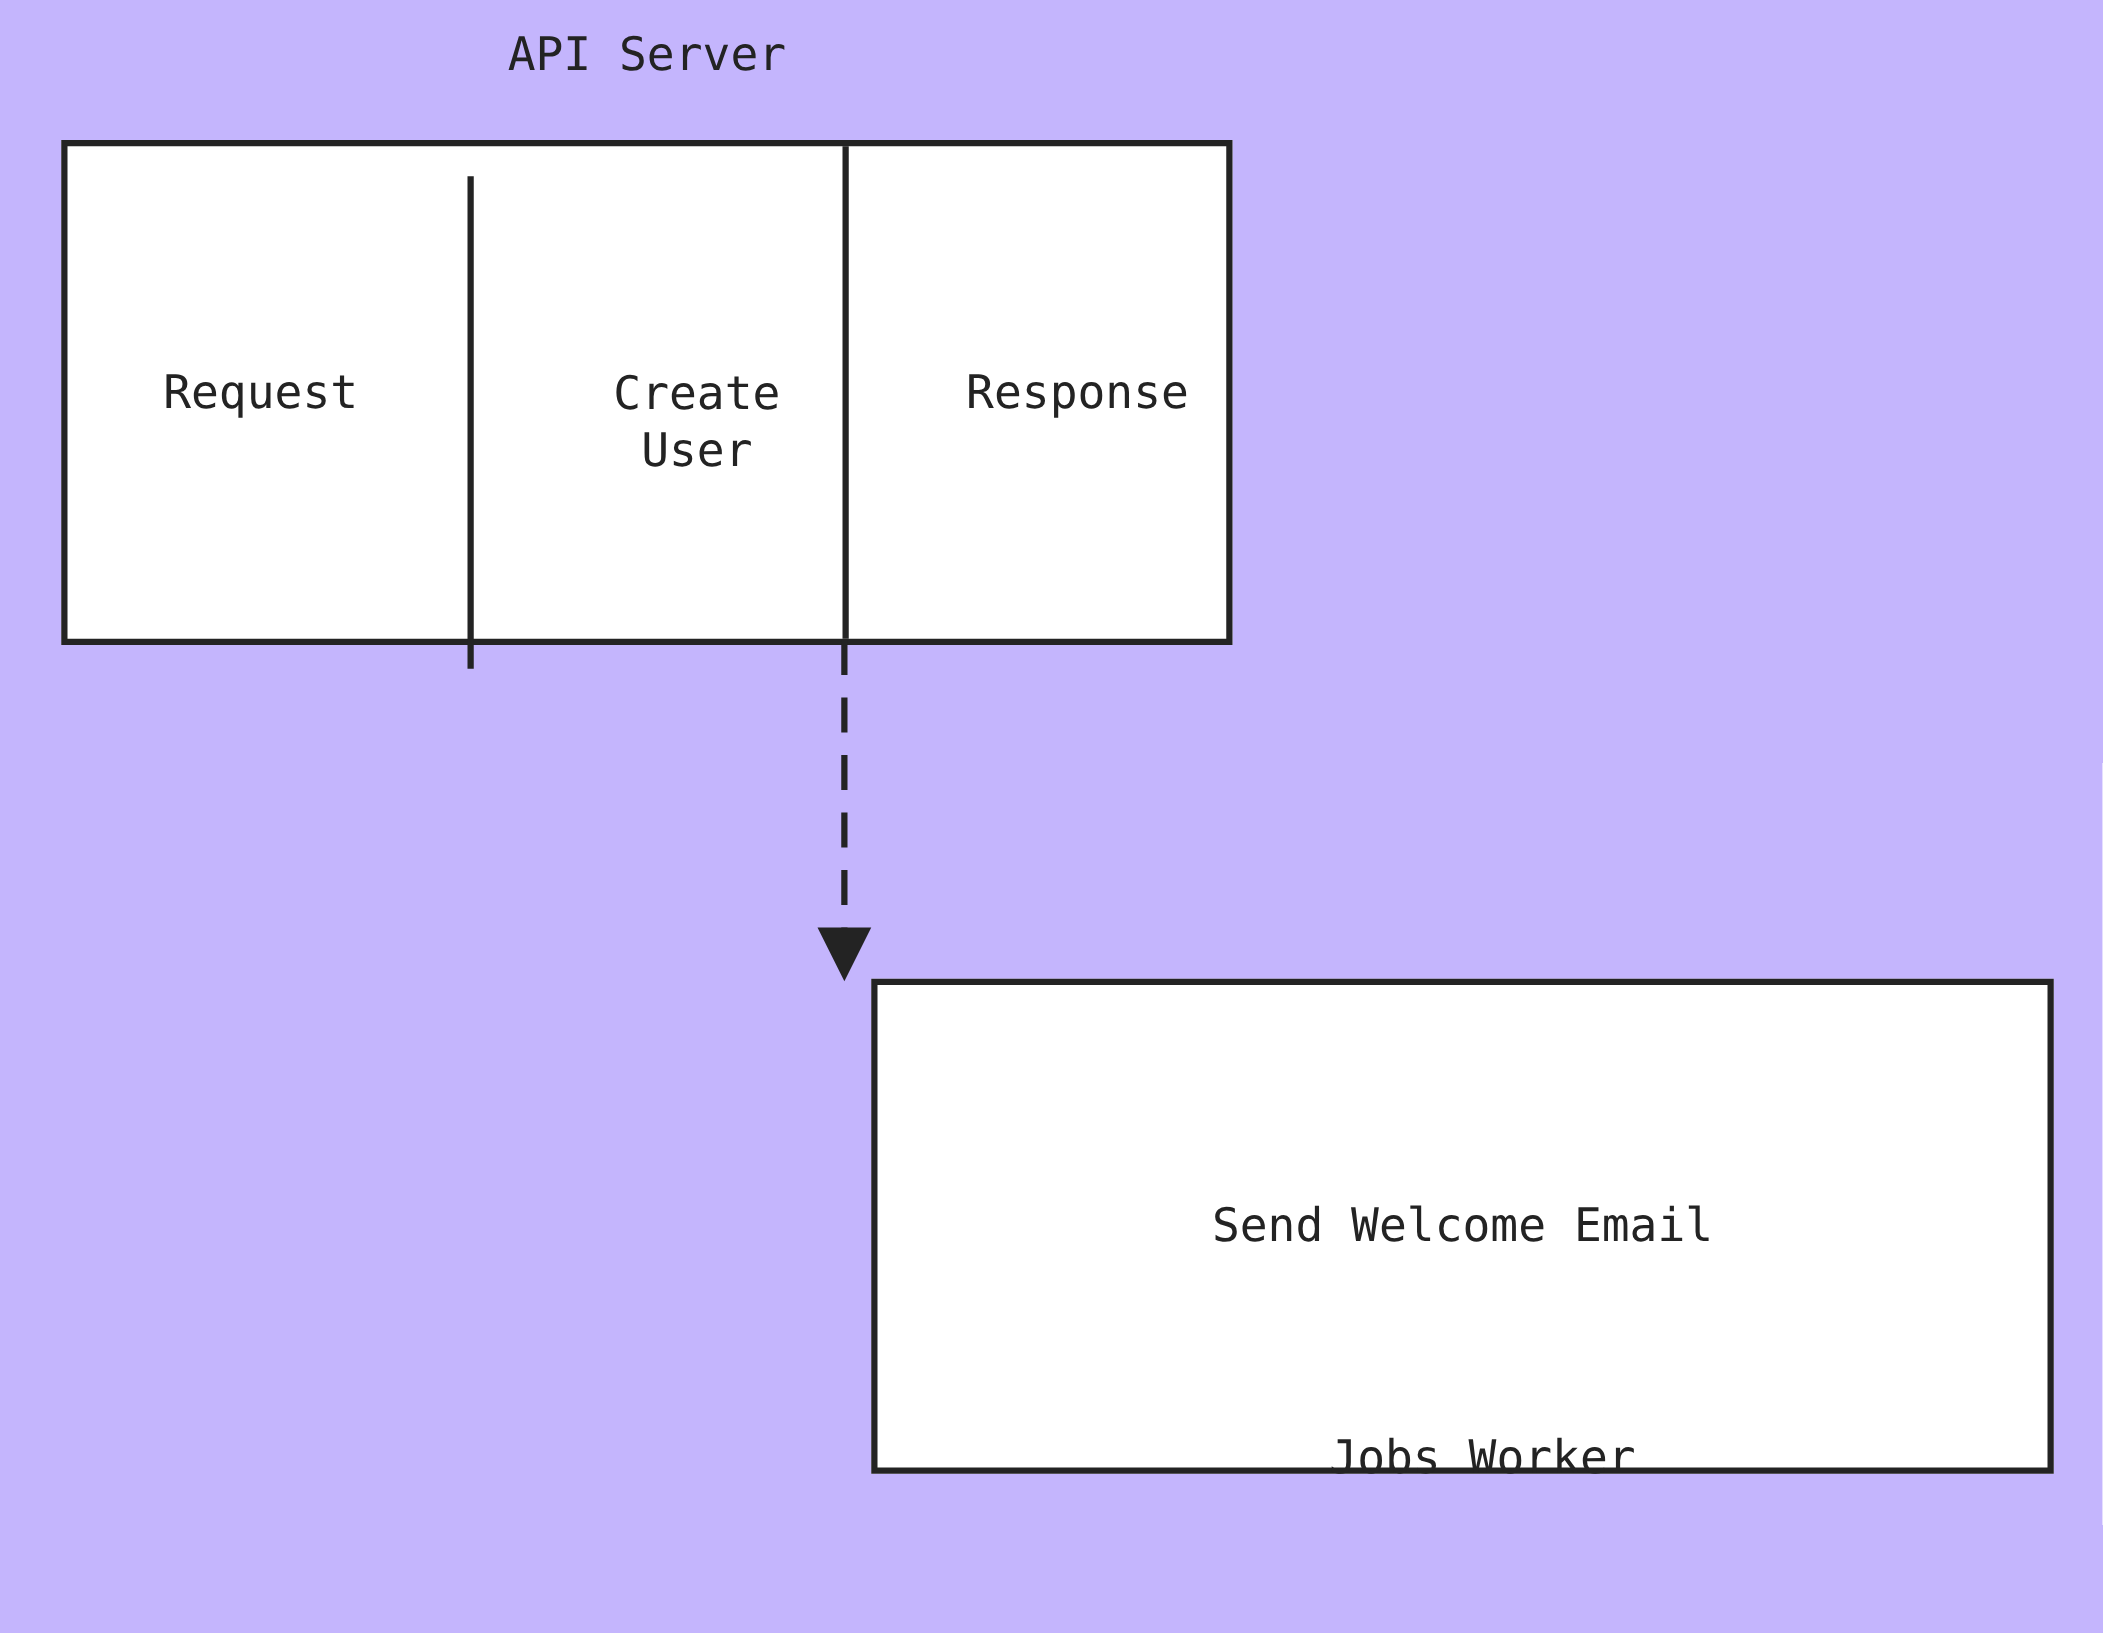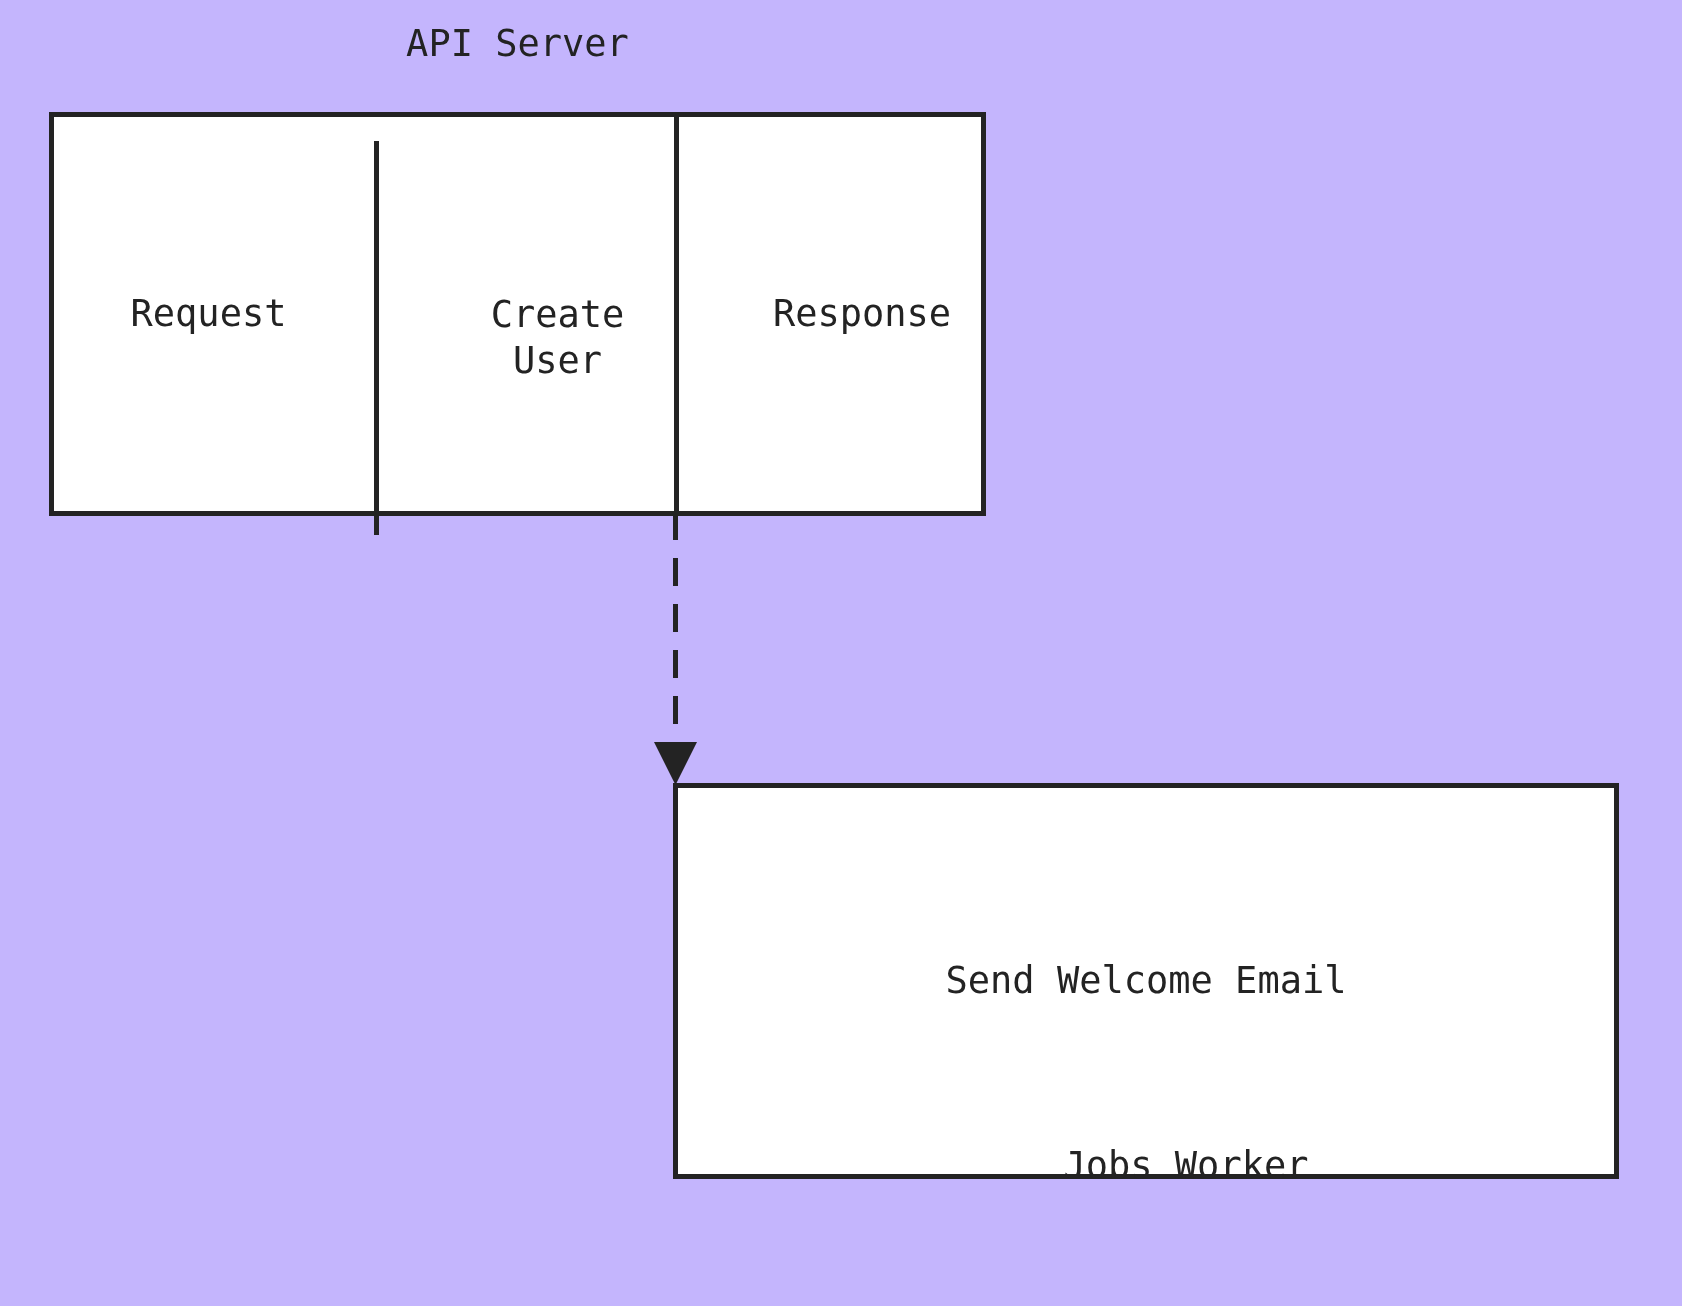--- a/index.html
+++ b/index.html
@@ -65,20 +65,21 @@
     box-sizing: border-box;
     border: 5px solid #232323;
     background: #ffffff;
     display: flex;
     align-items: center;
     justify-content: center;
     color: #232323;
     font-size: 37px;
     line-height: 1.25;
     text-align: center;
+    margin-left: 24px;
   }
 
   
   .connector {
     position: absolute;
     pointer-events: none;
   }
   .connector svg {
     display: block;
     overflow: visible;

